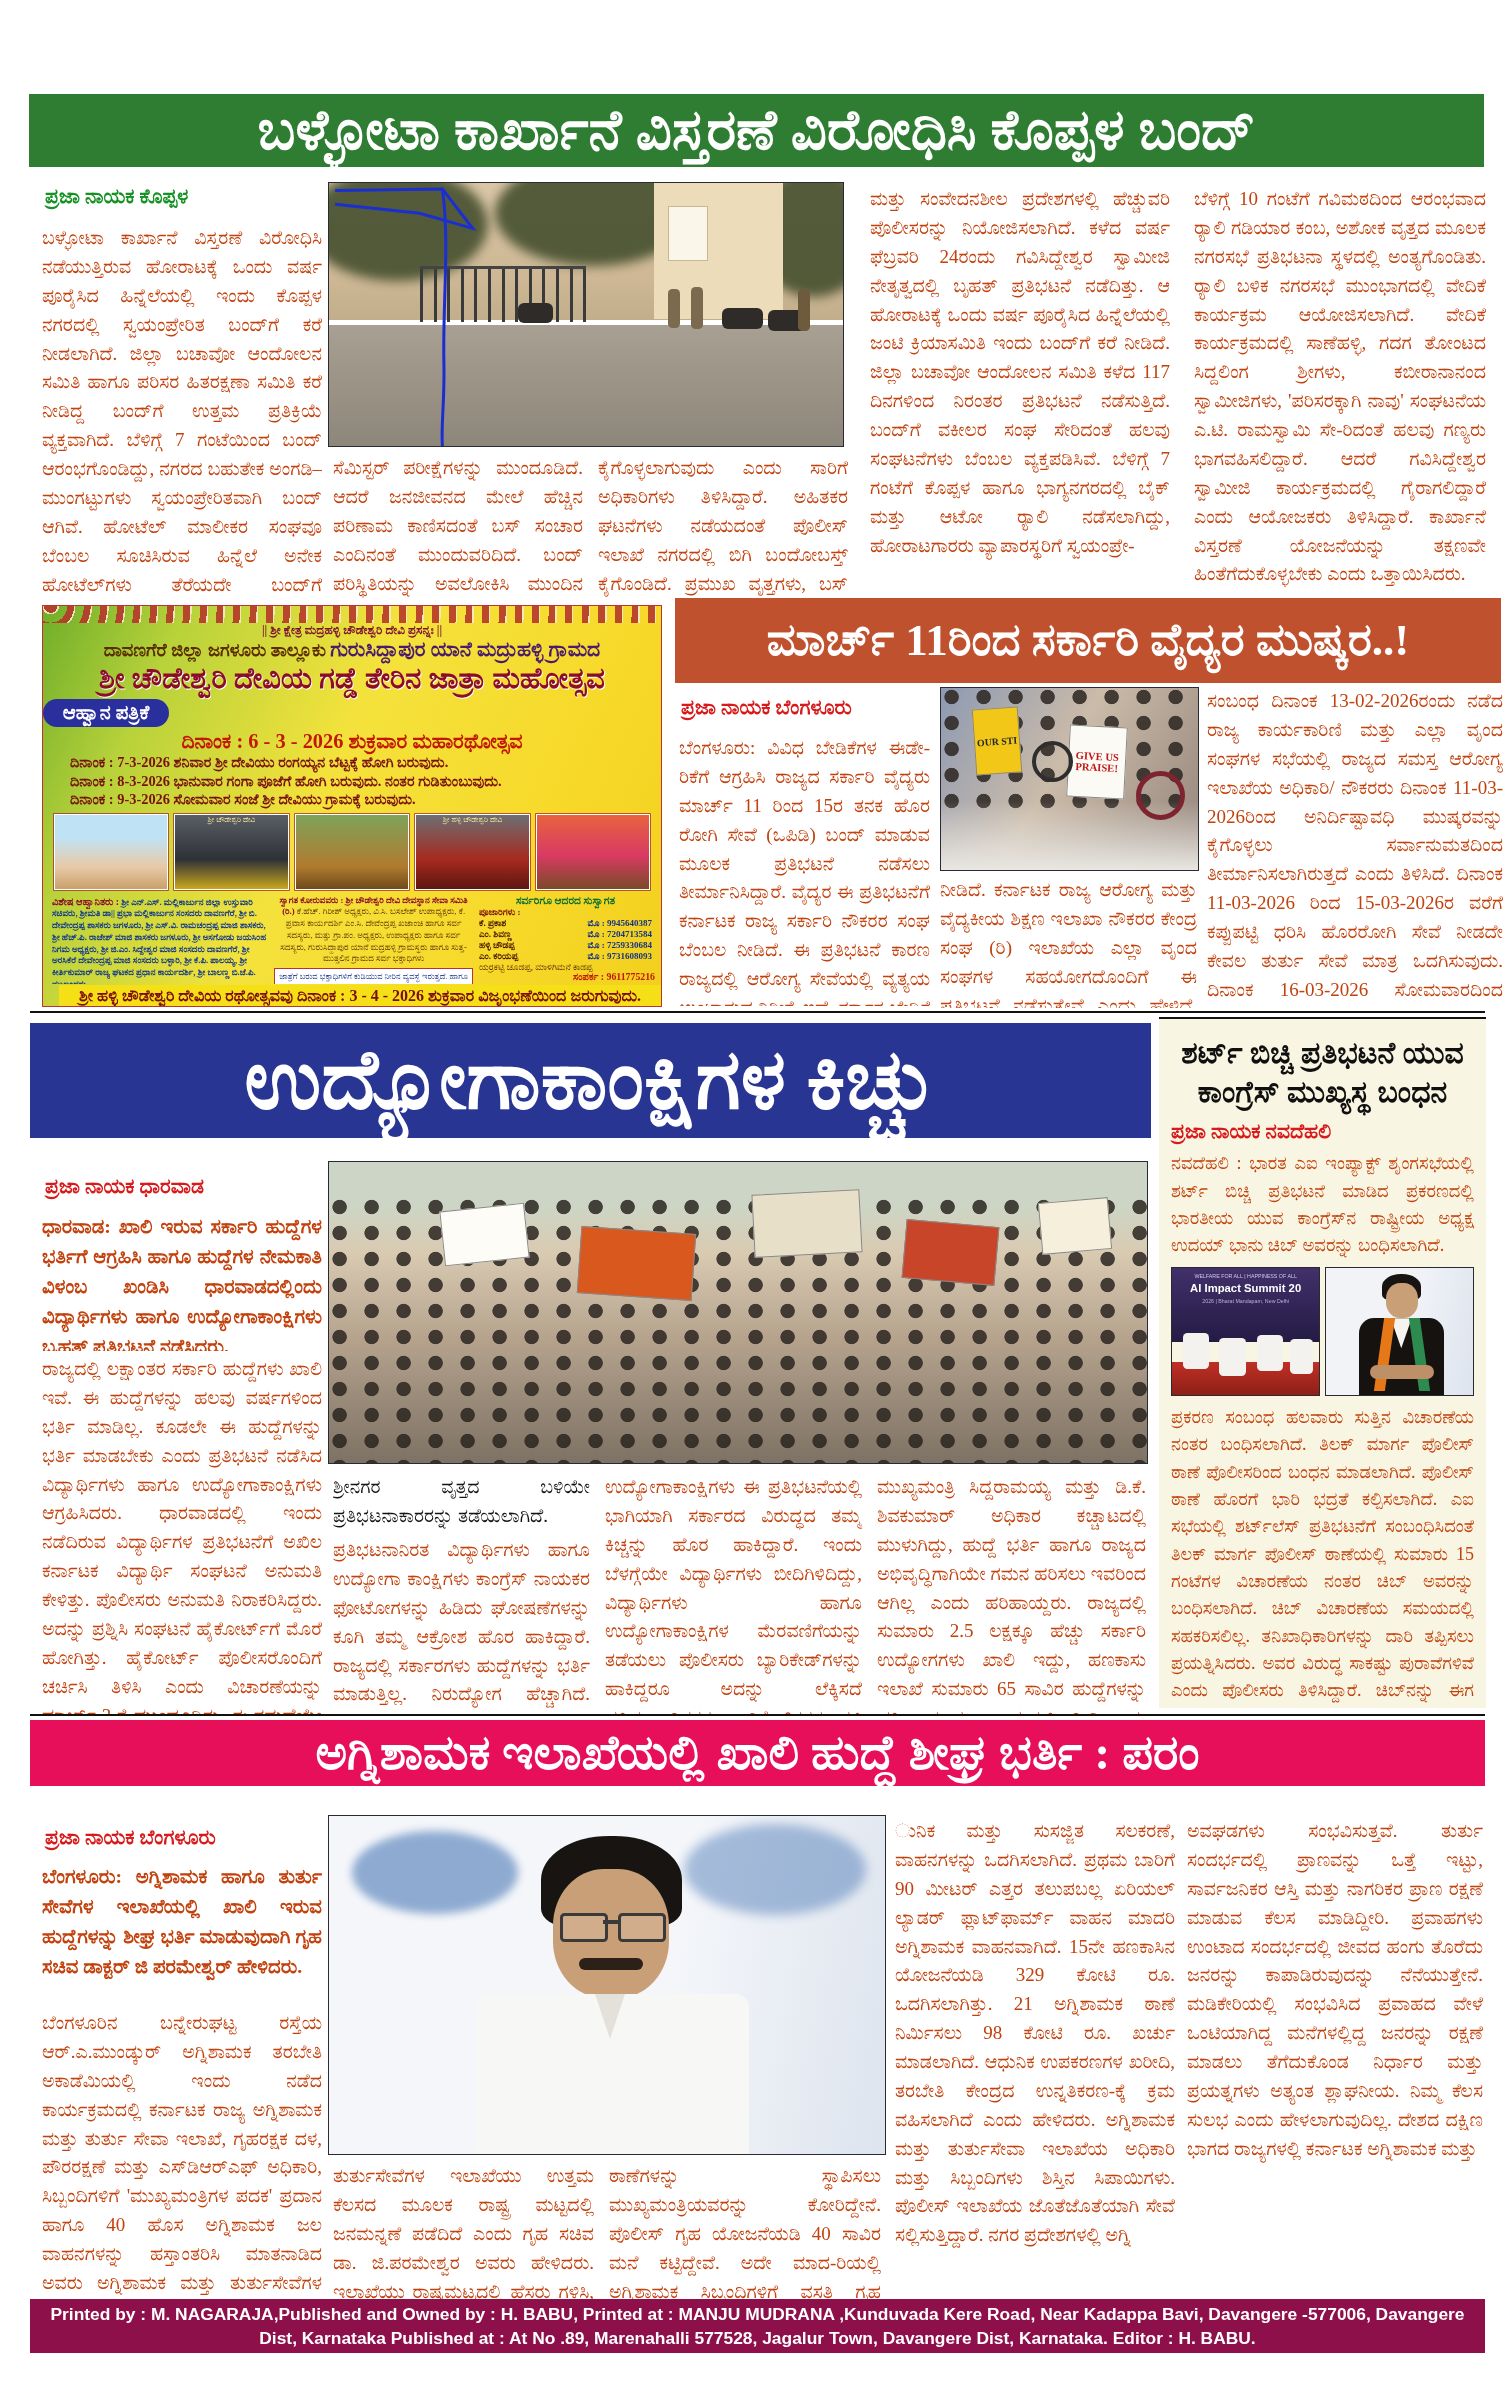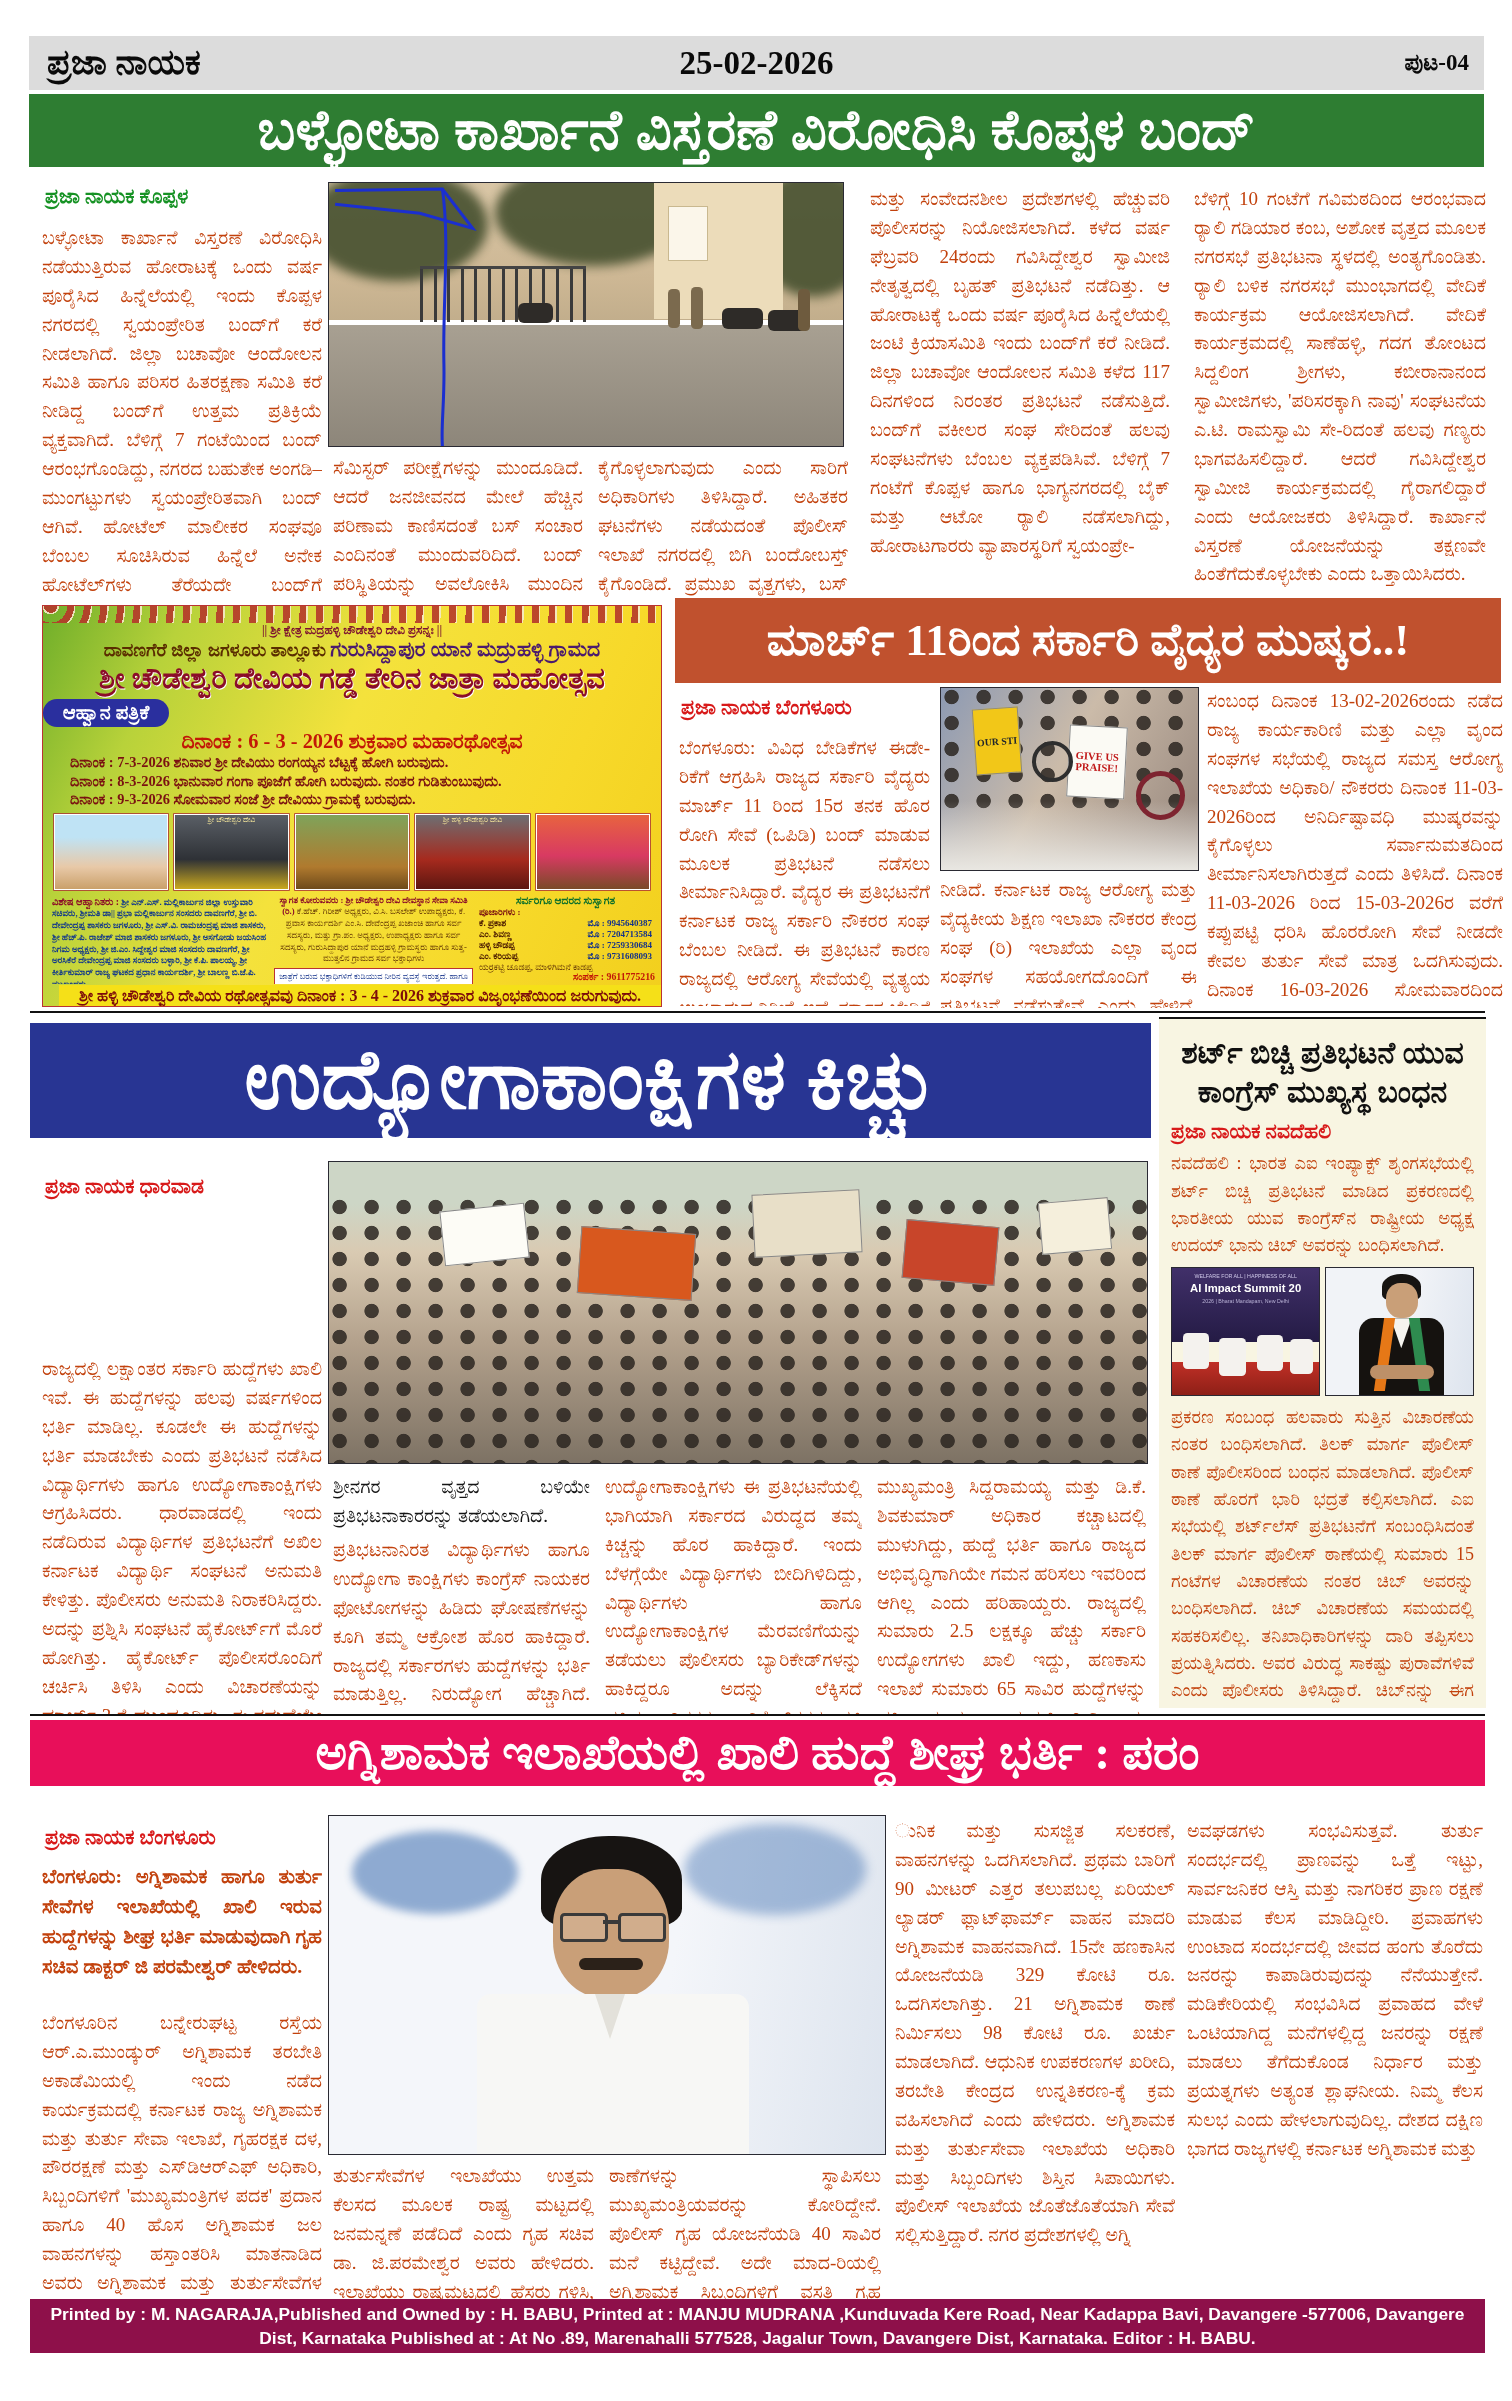--- a/index.html
+++ b/index.html
@@ -103,25 +103,20 @@
   .footer { left:30px; top:2299px; width:1455px; height:54px; background:#8e104a; color:#ffffff;
     font-family:"Liberation Sans","DejaVu Sans",sans-serif;
     display:flex; flex-direction:column; align-items:center; justify-content:center;
     font-size:17.4px; font-weight:bold; line-height:1.4; text-align:center; }
 </style>
 </head>
 <body>
 
 <div class="page">
 
-  <div class="abs masthead">
-    <span class="mast-title">ಪ್ರಜಾ ನಾಯಕ</span>
-    <span class="mast-date">25-02-2026</span>
-    <span class="mast-page">ಪುಟ-04</span>
-  </div>
 
   <div class="abs band band-green">ಬಳ್ಳೋಟಾ ಕಾರ್ಖಾನೆ ವಿಸ್ತರಣೆ ವಿರೋಧಿಸಿ ಕೊಪ್ಪಳ ಬಂದ್</div>
   <div class="abs byline byline-green" style="left:45px; top:185px;">ಪ್ರಜಾ ನಾಯಕ ಕೊಪ್ಪಳ</div>
   <div class="abs txt" style="left:42px; top:224px; width:280px; height:377px;">ಬಳ್ಳೋಟಾ ಕಾರ್ಖಾನೆ ವಿಸ್ತರಣೆ ವಿರೋಧಿಸಿ ನಡೆಯುತ್ತಿರುವ ಹೋರಾಟಕ್ಕೆ ಒಂದು ವರ್ಷ ಪೂರೈಸಿದ ಹಿನ್ನೆಲೆಯಲ್ಲಿ ಇಂದು ಕೊಪ್ಪಳ ನಗರದಲ್ಲಿ ಸ್ವಯಂಪ್ರೇರಿತ ಬಂದ್‌ಗೆ ಕರೆ ನೀಡಲಾಗಿದೆ. ಜಿಲ್ಲಾ ಬಚಾವೋ ಆಂದೋಲನ ಸಮಿತಿ ಹಾಗೂ ಪರಿಸರ ಹಿತರಕ್ಷಣಾ ಸಮಿತಿ ಕರೆ ನೀಡಿದ್ದ ಬಂದ್‌ಗೆ ಉತ್ತಮ ಪ್ರತಿಕ್ರಿಯೆ ವ್ಯಕ್ತವಾಗಿದೆ. ಬೆಳಿಗ್ಗೆ 7 ಗಂಟೆಯಿಂದ ಬಂದ್ ಆರಂಭಗೊಂಡಿದ್ದು, ನಗರದ ಬಹುತೇಕ ಅಂಗಡಿ–ಮುಂಗಟ್ಟುಗಳು ಸ್ವಯಂಪ್ರೇರಿತವಾಗಿ ಬಂದ್ ಆಗಿವೆ. ಹೋಟೆಲ್ ಮಾಲೀಕರ ಸಂಘವೂ ಬೆಂಬಲ ಸೂಚಿಸಿರುವ ಹಿನ್ನೆಲೆ ಅನೇಕ ಹೋಟೆಲ್‌ಗಳು ತೆರೆಯದೇ ಬಂದ್‌ಗೆ ಕೈಜೋಡಿಸಿವೆ. ಶಾಲಾ ಕಾಲೇಜು ಒಕ್ಕೂಟ ಬಂದ್‌ಗೆ ಬೆಂಬಲ ನೀಡಿ ಇಂದು ರಜೆ ಘೋಷಿಸಿದೆ. ಇದೇ ವೇಳೆ ಕೊಪ್ಪಳ ವಿಶ್ವವಿದ್ಯಾಲಯವು ಸ್ನಾತಕೋತ್ತರ ಮೊದಲನೇ</div>
 
   <div class="abs photo" style="left:328px; top:182px; width:514px; height:263px;">
     <div class="ph-layer p1-sky"></div>
     <div class="ph-layer p1-tree" style="left:-23px; top:-15px; width:182px; height:113px;"></div>
     <div class="ph-layer p1-tree" style="left:166px; top:-23px; width:197px; height:106px;"></div>
     <div class="ph-layer p1-tree" style="left:424px; top:-15px; width:121px; height:129px;"></div>
@@ -219,20 +214,21 @@
     <div class="ph-layer" style="left:91px; top:53px; width:33px; height:33px; border:4.5px solid #2e2e2e; border-radius:50%;"></div>
     <div class="ph-layer" style="left:195px; top:83px; width:39px; height:39px; border:5.3px solid #7e2430; border-radius:50%;"></div>
   </div>
   <div class="abs txt" style="left:940px; top:876px; width:257px; height:132px;">ನೀಡಿದೆ. ಕರ್ನಾಟಕ ರಾಜ್ಯ ಆರೋಗ್ಯ ಮತ್ತು ವೈದ್ಯಕೀಯ ಶಿಕ್ಷಣ ಇಲಾಖಾ ನೌಕರರ ಕೇಂದ್ರ ಸಂಘ (ರಿ) ಇಲಾಖೆಯ ಎಲ್ಲಾ ವೃಂದ ಸಂಘಗಳ ಸಹಯೋಗದೊಂದಿಗೆ ಈ ಪ್ರತಿಭಟನೆ ನಡೆಸುತ್ತೇವೆ ಎಂದು ಹೇಳಿದೆ. ಆರೋಗ್ಯ ಇಲಾಖೆಯ ಅಧಿಕಾರಿ/ ನೌಕರರ ನ್ಯಾಯಯುತ ಬೇಡಿಕೆಗಳ</div>
   <div class="abs txt" style="left:1207px; top:687px; width:296px; height:321px;">ಸಂಬಂಧ ದಿನಾಂಕ 13-02-2026ರಂದು ನಡೆದ ರಾಜ್ಯ ಕಾರ್ಯಕಾರಿಣಿ ಮತ್ತು ಎಲ್ಲಾ ವೃಂದ ಸಂಘಗಳ ಸಭೆಯಲ್ಲಿ ರಾಜ್ಯದ ಸಮಸ್ತ ಆರೋಗ್ಯ ಇಲಾಖೆಯ ಅಧಿಕಾರಿ/ ನೌಕರರು ದಿನಾಂಕ 11-03-2026ರಿಂದ ಅನಿರ್ದಿಷ್ಟಾವಧಿ ಮುಷ್ಕರವನ್ನು ಕೈಗೊಳ್ಳಲು ಸರ್ವಾನುಮತದಿಂದ ತೀರ್ಮಾನಿಸಲಾಗಿರುತ್ತದೆ ಎಂದು ತಿಳಿಸಿದೆ. ದಿನಾಂಕ 11-03-2026 ರಿಂದ 15-03-2026ರ ವರೆಗೆ ಕಪ್ಪುಪಟ್ಟಿ ಧರಿಸಿ ಹೊರರೋಗಿ ಸೇವೆ ನೀಡದೇ ಕೇವಲ ತುರ್ತು ಸೇವೆ ಮಾತ್ರ ಒದಗಿಸುವುದು. ದಿನಾಂಕ 16-03-2026 ಸೋಮವಾರದಿಂದ ಅನಿರ್ದಿಷ್ಟಾವಧಿವರೆಗೆ ಕರ್ತವ್ಯಕ್ಕೆ ಗೈರು ಹಾಜರಾಗುವುದು ಎಂದು ಹೇಳಿದೆ.</div>
 
   <div class="abs rule" style="left:30px; top:1011px; width:1455px; height:2.3px;"></div>
 
   <div class="abs band band-blue">ಉದ್ಯೋಗಾಕಾಂಕ್ಷಿಗಳ ಕಿಚ್ಚು</div>
   <div class="abs byline" style="left:45px; top:1175px;">ಪ್ರಜಾ ನಾಯಕ ಧಾರವಾಡ</div>
+  <div class="abs txt lead" style="left:42px; top:1212px; width:280px; height:139px;">ಧಾರವಾಡ: ಖಾಲಿ ಇರುವ ಸರ್ಕಾರಿ ಹುದ್ದೆಗಳ ಭರ್ತಿಗೆ ಆಗ್ರಹಿಸಿ ಹಾಗೂ ಹುದ್ದೆಗಳ ನೇಮಕಾತಿ ವಿಳಂಬ ಖಂಡಿಸಿ ಧಾರವಾಡದಲ್ಲಿಂದು ವಿದ್ಯಾರ್ಥಿಗಳು ಹಾಗೂ ಉದ್ಯೋಗಾಕಾಂಕ್ಷಿಗಳು ಬೃಹತ್ ಪ್ರತಿಭಟನೆ ನಡೆಸಿದರು.</div>
   <div class="abs txt" style="left:42px; top:1355px; width:280px; height:359px;">ರಾಜ್ಯದಲ್ಲಿ ಲಕ್ಷಾಂತರ ಸರ್ಕಾರಿ ಹುದ್ದೆಗಳು ಖಾಲಿ ಇವೆ. ಈ ಹುದ್ದೆಗಳನ್ನು ಹಲವು ವರ್ಷಗಳಿಂದ ಭರ್ತಿ ಮಾಡಿಲ್ಲ. ಕೂಡಲೇ ಈ ಹುದ್ದೆಗಳನ್ನು ಭರ್ತಿ ಮಾಡಬೇಕು ಎಂದು ಪ್ರತಿಭಟನೆ ನಡೆಸಿದ ವಿದ್ಯಾರ್ಥಿಗಳು ಹಾಗೂ ಉದ್ಯೋಗಾಕಾಂಕ್ಷಿಗಳು ಆಗ್ರಹಿಸಿದರು. ಧಾರವಾಡದಲ್ಲಿ ಇಂದು ನಡೆದಿರುವ ವಿದ್ಯಾರ್ಥಿಗಳ ಪ್ರತಿಭಟನೆಗೆ ಅಖಿಲ ಕರ್ನಾಟಕ ವಿದ್ಯಾರ್ಥಿ ಸಂಘಟನೆ ಅನುಮತಿ ಕೇಳಿತ್ತು. ಪೊಲೀಸರು ಅನುಮತಿ ನಿರಾಕರಿಸಿದ್ದರು. ಅದನ್ನು ಪ್ರಶ್ನಿಸಿ ಸಂಘಟನೆ ಹೈಕೋರ್ಟ್‌ಗೆ ಮೊರೆ ಹೋಗಿತ್ತು. ಹೈಕೋರ್ಟ್ ಪೊಲೀಸರೊಂದಿಗೆ ಚರ್ಚಿಸಿ ತಿಳಿಸಿ ಎಂದು ವಿಚಾರಣೆಯನ್ನು ಮಾರ್ಚ್ 3 ಕ್ಕೆ ಮುಂದೂಡಿತ್ತು. ಈ ನಡುವೆಯೇ ಯಾವುದನ್ನೂ ಲೆಕ್ಕಿಸದೆ ವಿದ್ಯಾರ್ಥಿಗಳು ಹಾಗೂ ಉದ್ಯೋಗಾಕಾಂಕ್ಷಿಗಳು ಬೀದಿಗಿಳಿದು ಪ್ರತಿಭಟನೆ ನಡೆಸಿದರು. ಧಾರವಾಡದ ಜಯನಗರ ವೃತ್ತದ ಕಡೆಗೆ ಮೆರವಣಿಗೆ ಹೊರಟ ಪ್ರತಿಭಟನಾಕಾರರನ್ನು ನಿಯಂತ್ರಿಸಲು ಪೊಲೀಸರು ಹರಸಾಹಸ ಪಟ್ಟಿದ್ದು,</div>
 
   <div class="abs photo" style="left:328px; top:1161px; width:818px; height:301px;">
     <div class="ph-layer" style="left:0;top:0;right:0;bottom:0;background:linear-gradient(#cdd6c6 0 14%,#d9cab2 30%,#b3a18c 60%,#7d7264);"></div>
     <div class="ph-layer crowd-heads" style="left:0;top:12%;right:0;bottom:0;"></div>
     <div class="placard" style="left:113px; top:45px; width:83px; height:53px; background:#fdfcf6; color:#333; font-size:7.6px; transform:rotate(-6deg);"></div>
     <div class="placard" style="left:250px; top:68px; width:113px; height:65px; background:#d8581e; color:#fff; font-size:7.6px; transform:rotate(4deg);"></div>
     <div class="placard" style="left:424px; top:30px; width:106px; height:61px; background:#e8dfc8; color:#9a1c1c; font-size:7.6px; transform:rotate(-3deg);"></div>
     <div class="placard" style="left:575px; top:61px; width:91px; height:57px; background:#c8452a; color:#fff; font-size:7.6px; transform:rotate(5deg);"></div>
     <div class="placard" style="left:711px; top:38px; width:68px; height:50px; background:#f5efdc; color:#333; font-size:7.6px; transform:rotate(-5deg);"></div>

